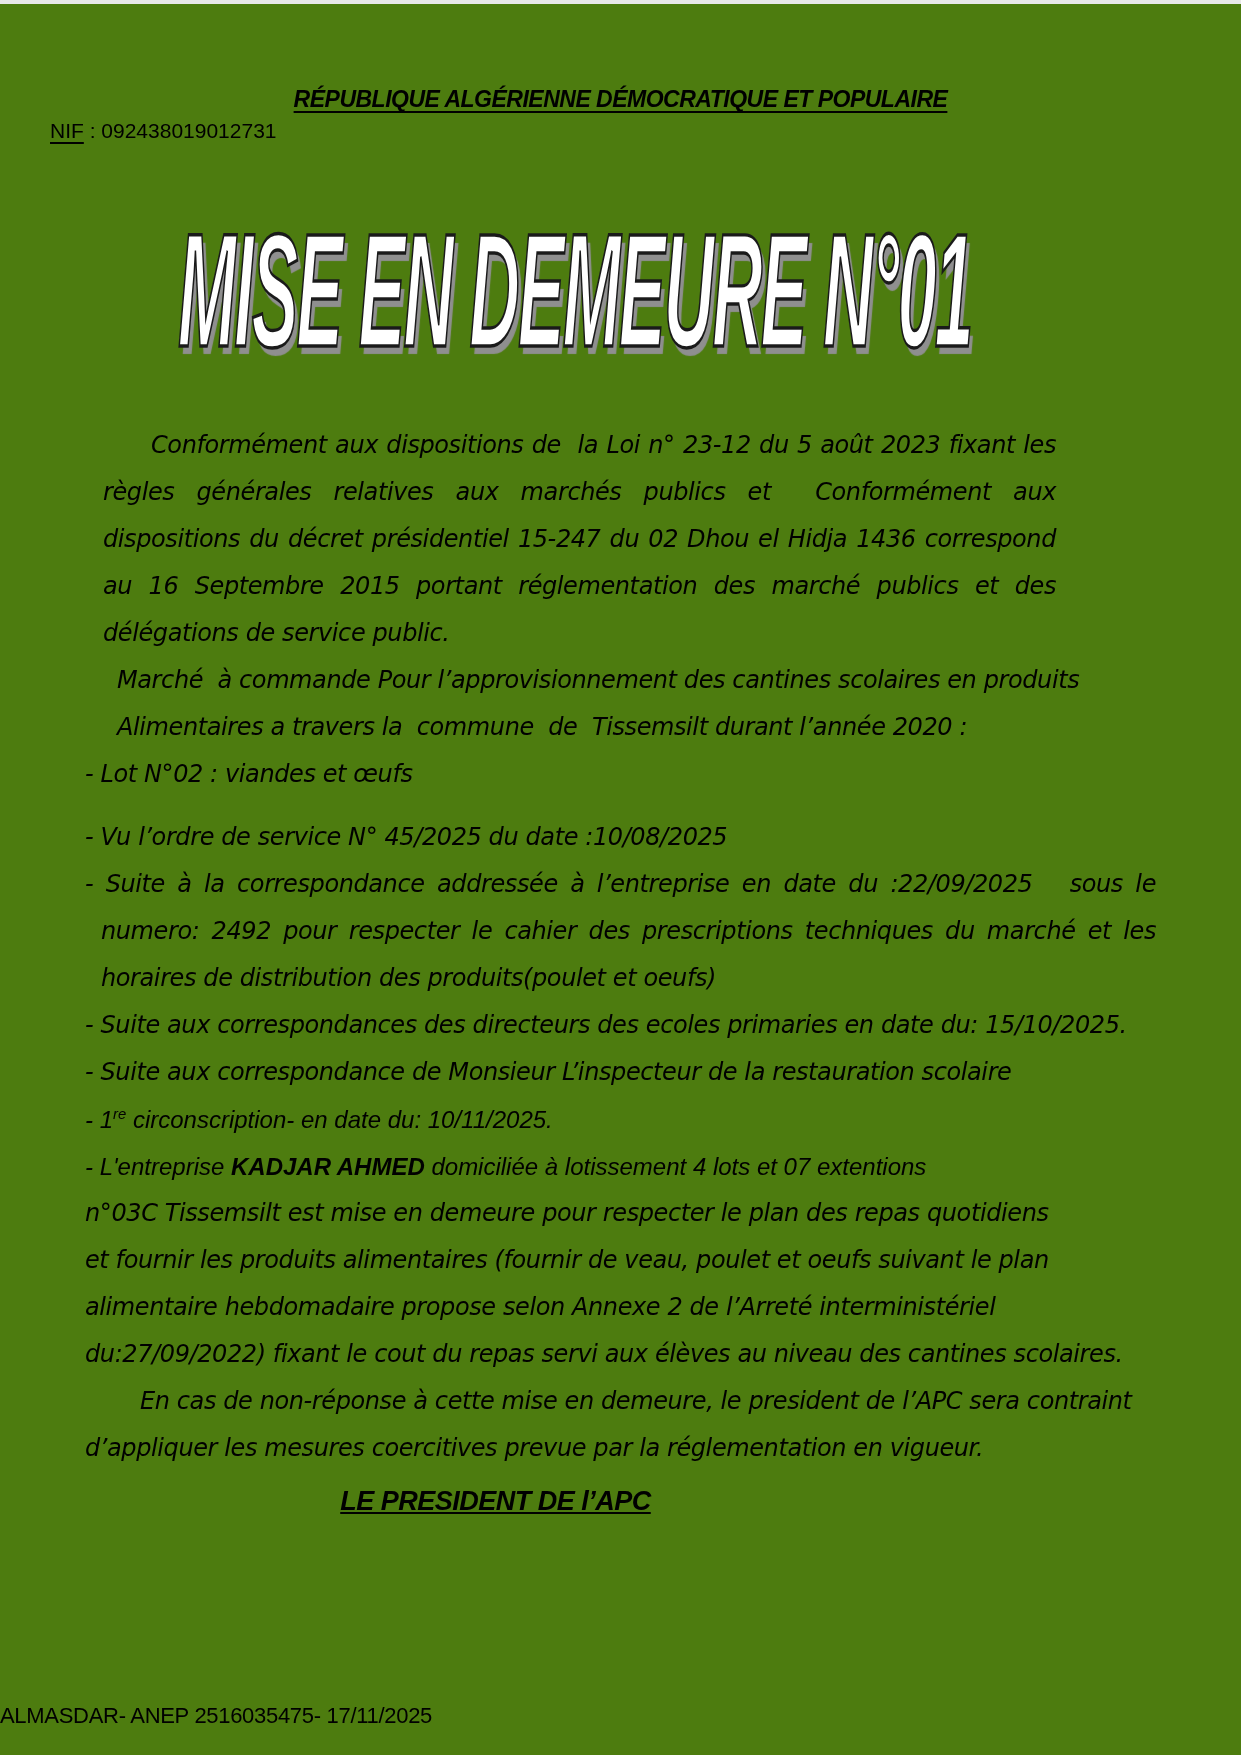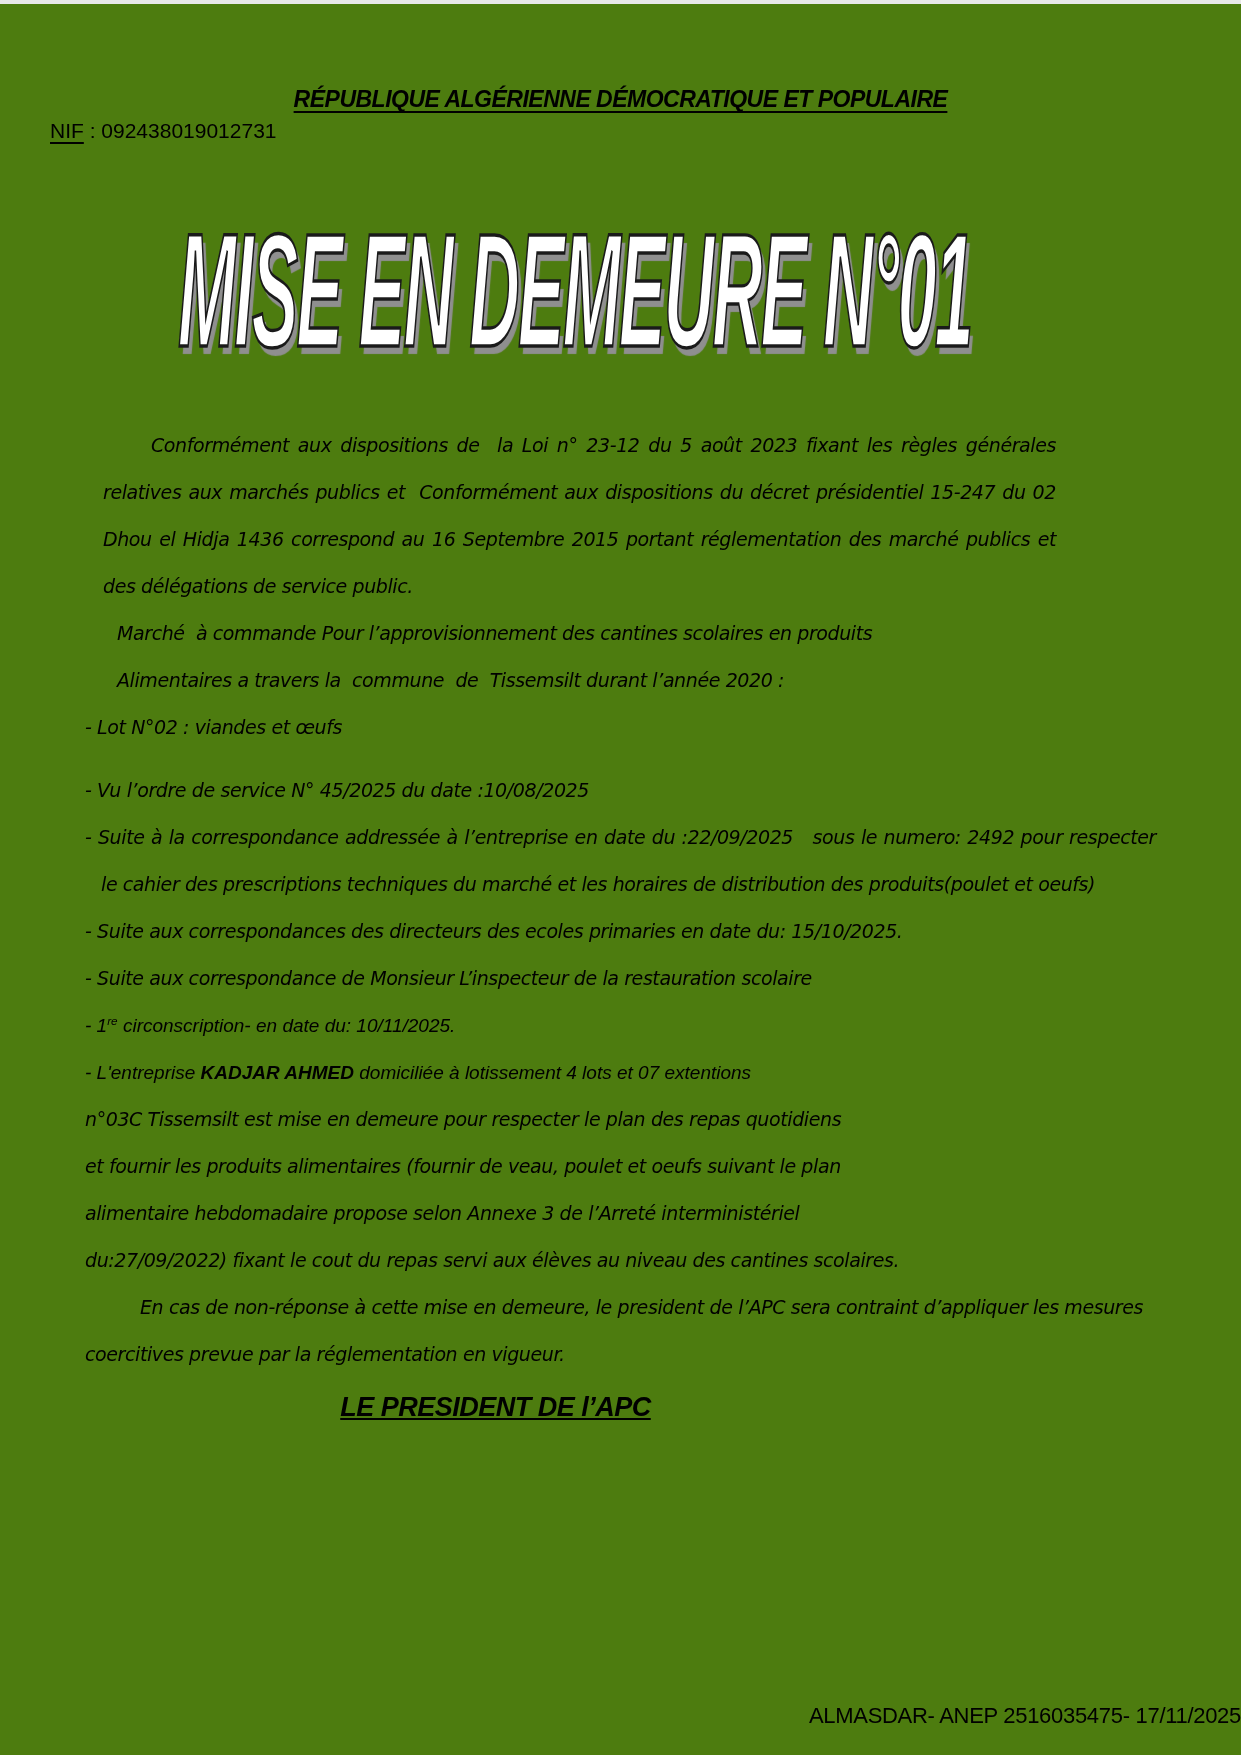--- a/index.html
+++ b/index.html
@@ -66,21 +66,21 @@
     text-shadow: 6px 6px 1px #8f8f8f;
     transform: scale(0.58, 1.35);
     transform-origin: left center;
   }
 
   
   .body {
     margin: 36px 85px 0 85px;
     font-family: "DejaVu Sans", sans-serif;
     font-style: italic;
-    font-size: 19px;
+    font-size: 24px;
     line-height: 47px;
     letter-spacing: -0.4px;
   }
   .body p, .body .line { white-space: pre-wrap; }
   .p1 {
     text-align: justify;
     margin: 0 100px 0 18px;
     text-indent: 48px;
   }
   .gap8  { margin-top: 8px; }
@@ -111,25 +111,24 @@
     font-weight: 700;
     font-style: italic;
     font-size: 27px;
     letter-spacing: -0.5px;
     text-decoration: underline;
   }
   .footer {
     position: absolute;
     left: 0; right: 0;
     bottom: 30px;
-    text-align: right;
+    text-align: left;
     font-family: "Liberation Sans", sans-serif;
     font-size: 22px;
     letter-spacing: -0.3px;
-    padding-left: 44px;
   }
 </style>
 </head>
 <body>
 
 <div class="page">
 
   <div class="republic">
     <span class="u">RÉPUBLIQUE ALGÉRIENNE DÉMOCRATIQUE ET POPULAIRE</span>
   </div>
@@ -156,21 +155,21 @@
 
     <div class="line">- Suite aux correspondances des directeurs des ecoles primaries en date du: 15/10/2025.</div>
     <div class="line">- Suite aux correspondance de Monsieur L’inspecteur de la restauration scolaire</div>
 
     <div class="line plain"><span>- 1</span><sup>re</sup><span> circonscription- en date du: 10/11/2025.</span></div>
 
     <div class="line plain"><span>- L'entreprise </span><b>KADJAR AHMED</b><span> domiciliée à lotissement 4 lots et 07 extentions</span></div>
 
     <div class="line">n°03C Tissemsilt est mise en demeure pour respecter le plan des repas quotidiens</div>
     <div class="line">et fournir les produits alimentaires (fournir de veau, poulet et oeufs suivant le plan</div>
-    <div class="line">alimentaire hebdomadaire propose selon Annexe 3 de l’Arreté interministériel</div>
+    <div class="line">alimentaire hebdomadaire propose selon Annexe 2 de l’Arreté interministériel</div>
     <div class="line">du:27/09/2022) fixant le cout du repas servi aux élèves au niveau des cantines scolaires.</div>
 
     <p class="conclusion">En cas de non-réponse à cette mise en demeure, le president de l’APC sera contraint d’appliquer les mesures coercitives prevue par la réglementation en vigueur.</p>
   </div>
 
   <div class="signature">LE PRESIDENT DE l’APC</div>
 
   <div class="footer">ALMASDAR- ANEP 2516035475- 17/11/2025</div>
 
 </div>

